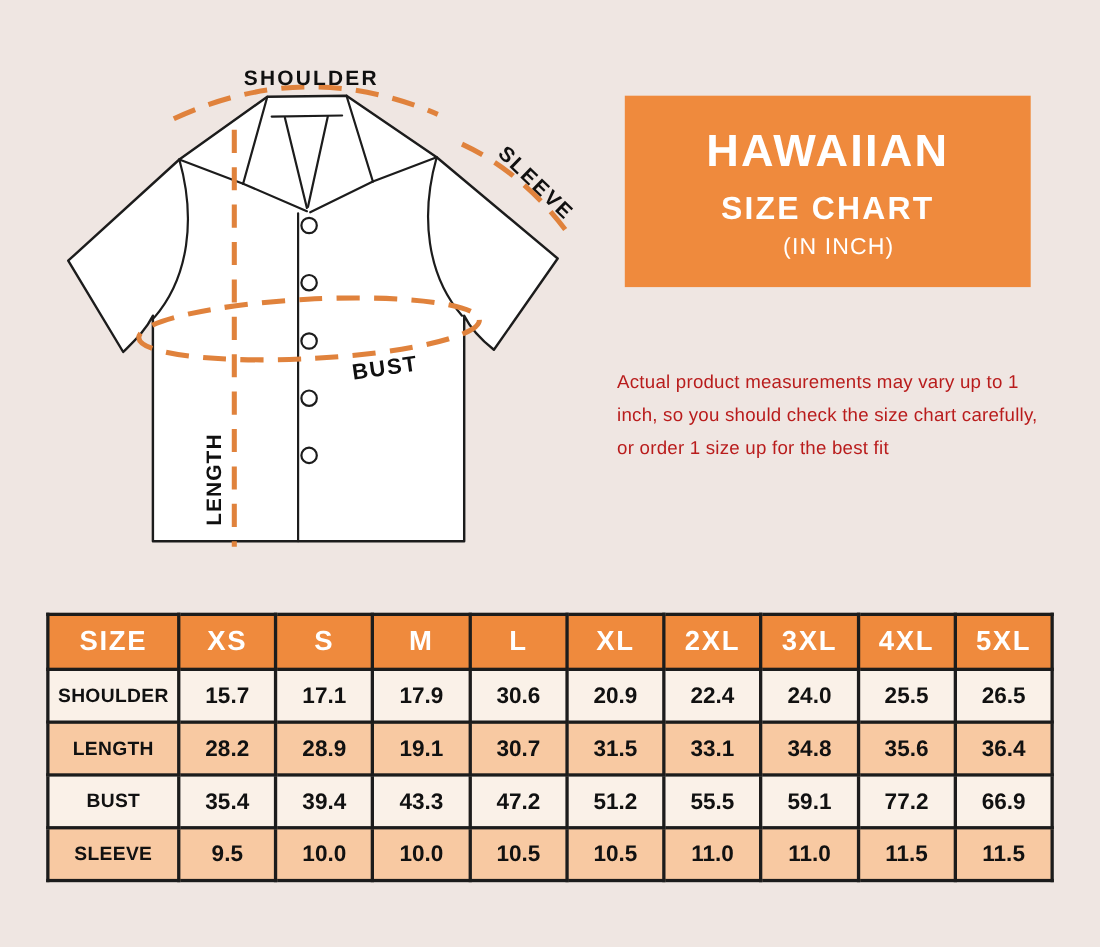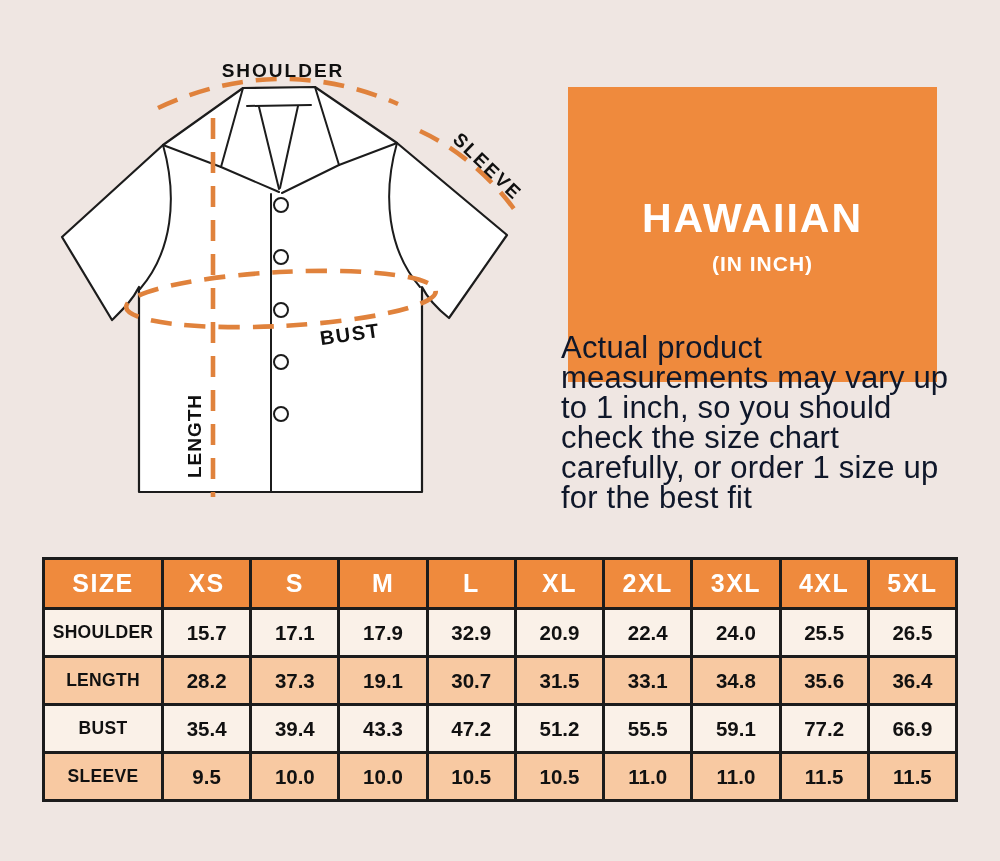--- a/index.html
+++ b/index.html
@@ -29,33 +29,33 @@
   .seam{fill:none;stroke:var(--ink);stroke-width:2;stroke-linejoin:round;stroke-linecap:round;}
   .btn{fill:#ffffff;stroke:var(--ink);stroke-width:2;}
   .measure{fill:none;stroke:var(--dash);stroke-width:4.6;stroke-dasharray:21 13;stroke-linecap:butt;}
   .measure-label{
     font-family:"Liberation Sans", sans-serif;
     font-weight:bold;fill:#101010;
   }
 
   
   .title-box{
-    position:absolute;left:568px;top:87px;width:369px;height:295px;
+    position:absolute;left:568px;top:87px;width:369px;height:174px;
     background:var(--orange);
     display:flex;flex-direction:column;align-items:center;justify-content:center;
     color:#fff;text-align:center;
   }
   .title-line{font-size:41px;font-weight:bold;letter-spacing:2px;line-height:53px;}
   .title-sub{font-size:29px;font-weight:bold;letter-spacing:2px;margin-top:10px;line-height:32px;}
-  .title-unit{font-size:21px;font-weight:bold;letter-spacing:1px;margin-top:6px;line-height:26px;margin-left:20px;}
+  .title-unit{font-size:21px;font-weight:normal;letter-spacing:1px;margin-top:6px;line-height:26px;margin-left:20px;}
 
   
   .note{
     position:absolute;left:561px;top:333px;width:399px;
-    font-size:31px;line-height:30px;color:#0f172a;
+    font-size:17px;line-height:30px;color:#b91c1c;
     letter-spacing:0.2px;
   }
 
   
   table.size-table{
     position:absolute;left:42px;top:557px;width:916px;
     border-collapse:collapse;table-layout:fixed;
     background:var(--cream);
   }
   .size-table th,.size-table td{
@@ -124,20 +124,21 @@
     <path class="measure" d="M213,118 L213,497"></path>
 
     <text class="measure-label" x="283" y="77" font-size="19" letter-spacing="2" text-anchor="middle">SHOULDER</text>
     <text class="measure-label" transform="translate(483,171) rotate(44)" font-size="19" letter-spacing="2" text-anchor="middle">SLEEVE</text>
     <text class="measure-label" transform="translate(351,341) rotate(-8)" font-size="20" letter-spacing="1.5" text-anchor="middle">BUST</text>
     <text class="measure-label" transform="translate(201,436) rotate(-90)" font-size="19" letter-spacing="1" text-anchor="middle">LENGTH</text>
   </svg>
 
   <div class="title-box">
     <div class="title-line">HAWAIIAN</div>
+    <div class="title-sub">SIZE CHART</div>
     <div class="title-unit">(IN INCH)</div>
   </div>
 
   <p class="note">Actual product measurements may vary up to 1 inch, so you should check the size chart carefully, or order 1 size up for the best fit</p>
 
   <table class="size-table">
     <colgroup>
       <col style="width:119px">
     </colgroup>
     <thead>
@@ -153,31 +154,31 @@
           <th>4XL</th>
           <th>5XL</th>
         </tr>
     </thead>
     <tbody>
         <tr class="row-cream">
           <th>SHOULDER</th>
           <td>15.7</td>
           <td>17.1</td>
           <td>17.9</td>
-          <td>32.9</td>
+          <td>30.6</td>
           <td>20.9</td>
           <td>22.4</td>
           <td>24.0</td>
           <td>25.5</td>
           <td>26.5</td>
         </tr>
         <tr class="row-peach">
           <th>LENGTH</th>
           <td>28.2</td>
-          <td>37.3</td>
+          <td>28.9</td>
           <td>19.1</td>
           <td>30.7</td>
           <td>31.5</td>
           <td>33.1</td>
           <td>34.8</td>
           <td>35.6</td>
           <td>36.4</td>
         </tr>
         <tr class="row-cream">
           <th>BUST</th>

